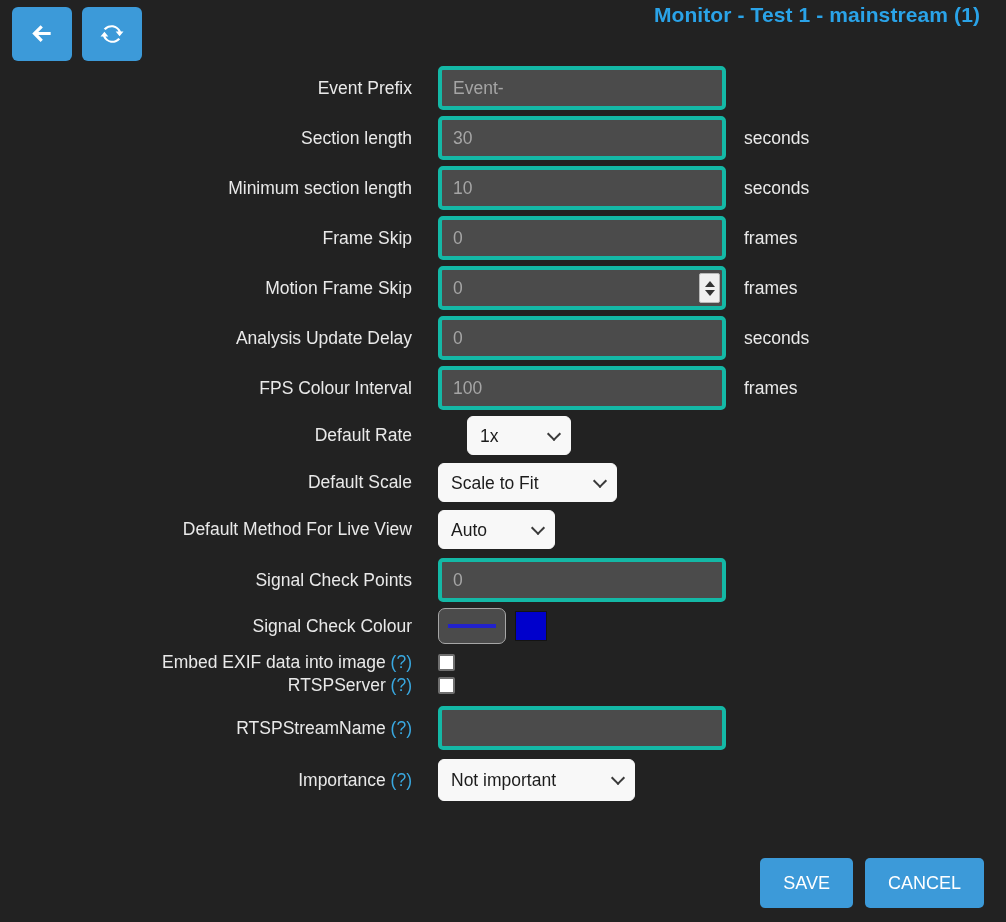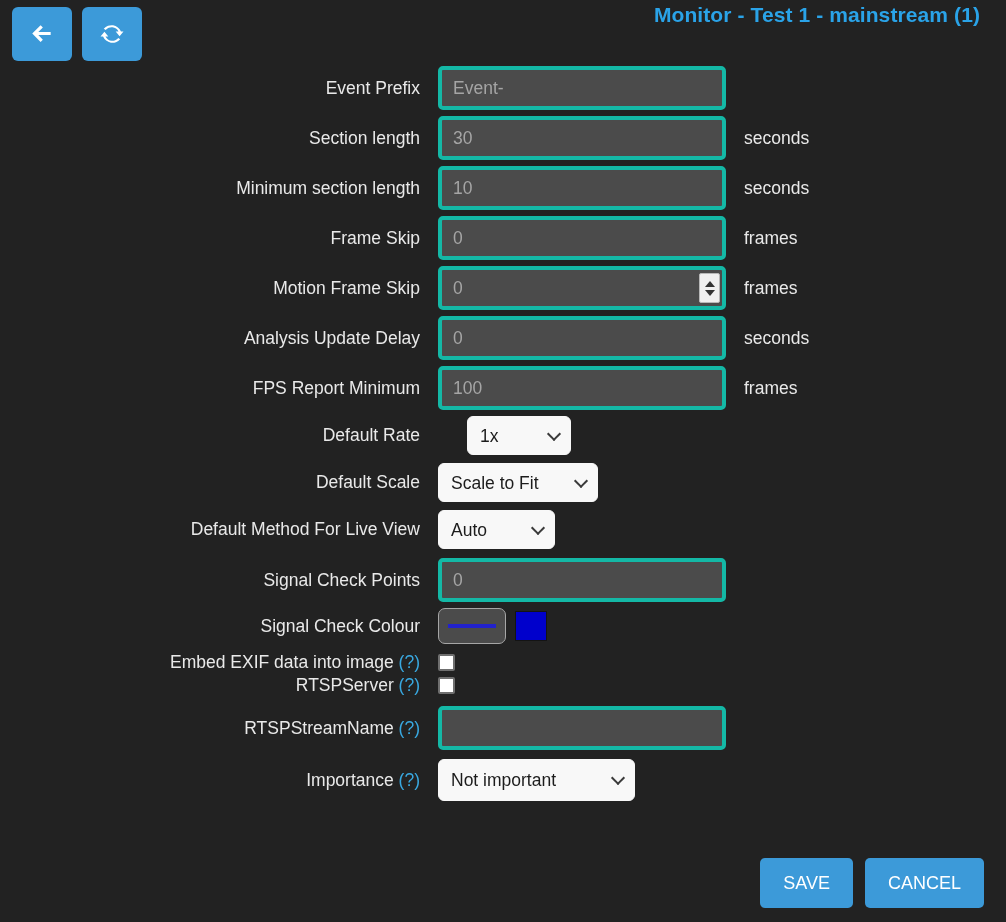--- a/index.html
+++ b/index.html
@@ -62,21 +62,21 @@
     width: 1006px;
   }
   .row {
     display: flex;
     align-items: center;
     margin-bottom: 6px;
   }
   .label {
     width: 438px;
     text-align: right;
-    padding-right: 18px;
+    padding-right: 26px;
     font-size: 17.5px;
     color: #e9e9e9;
     box-sizing: border-box;
     white-space: nowrap;
   }
   .label .help {
     color: #39a8e0;
   }
   .field {
     display: flex;
@@ -311,21 +311,21 @@
 
   <div class="row">
     <div class="label">Analysis Update Delay</div>
     <div class="field">
       <input class="txt" type="text" placeholder="0" style="">
       <span class="unit">seconds</span>
     </div>
   </div>
 
   <div class="row">
-    <div class="label">FPS Report Minimum</div>
+    <div class="label">FPS Colour Interval</div>
     <div class="field">
       <input class="txt" type="text" placeholder="100" style="">
       <span class="unit">frames</span>
     </div>
   </div>
 
   <div class="row" style="margin-bottom:8px;gap:29px;">
     <div class="label">Default Rate</div>
     <div class="field">
       <span class="sel-wrap">
@@ -333,21 +333,21 @@
           <option>1x</option>
         </select>
       </span>
     </div>
   </div>
 
   <div class="row" style="margin-bottom:8px;">
     <div class="label">Default Scale</div>
     <div class="field">
       <span class="sel-wrap">
-        <select class="sel" style="width:160px;">
+        <select class="sel" style="width:179px;">
           <option>Scale to Fit</option>
         </select>
       </span>
     </div>
   </div>
 
   <div class="row" style="margin-bottom:9px;">
     <div class="label">Default Method For Live View</div>
     <div class="field">
       <span class="sel-wrap">

